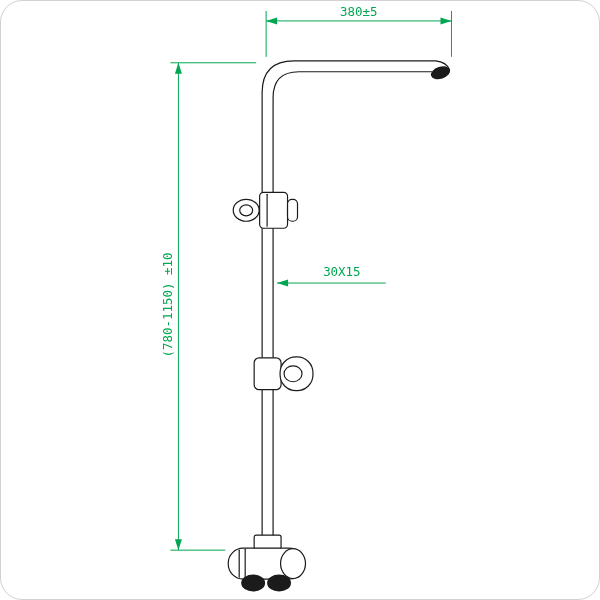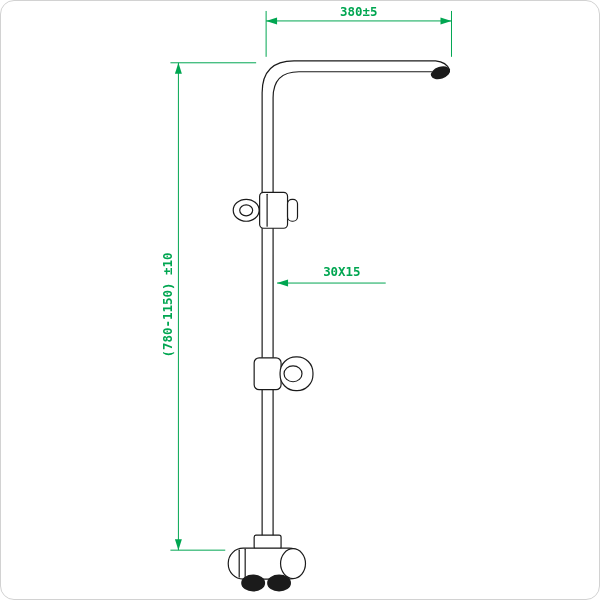--- a/index.html
+++ b/index.html
@@ -8,23 +8,22 @@
     background: #ffffff;
     font-family: "DejaVu Sans", sans-serif;
   }
   .canvas {
     position: relative;
     width: 600px;
     height: 600px;
     box-sizing: border-box;
     background: #ffffff;
     border: 1px solid #d2d2d2;
-    border-radius: 14px;
+    border-radius: 22px;
     overflow: hidden;
-    font-weight: bold;
   }
   .canvas svg {
     position: absolute;
     inset: 0;
     width: 100%;
     height: 100%;
   }
   .dim-text {
     font-family: "DejaVu Sans Mono", monospace;
     font-size: 12.5px;

